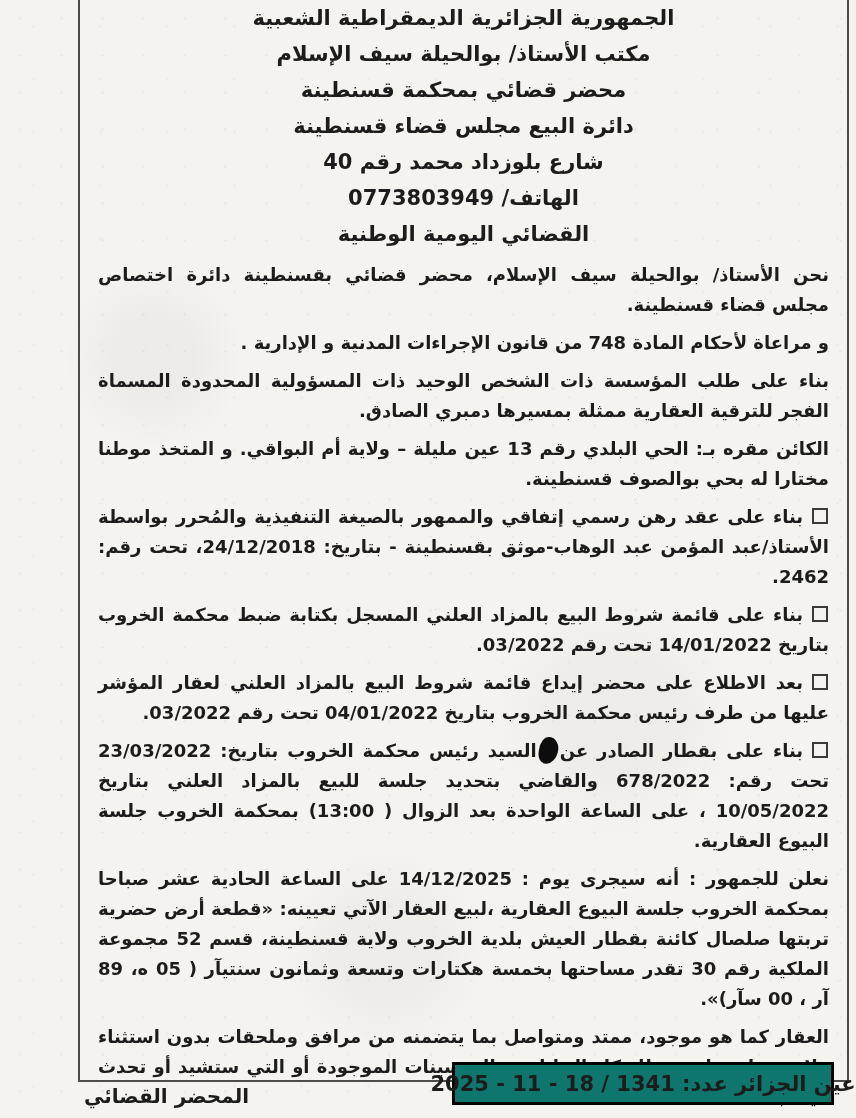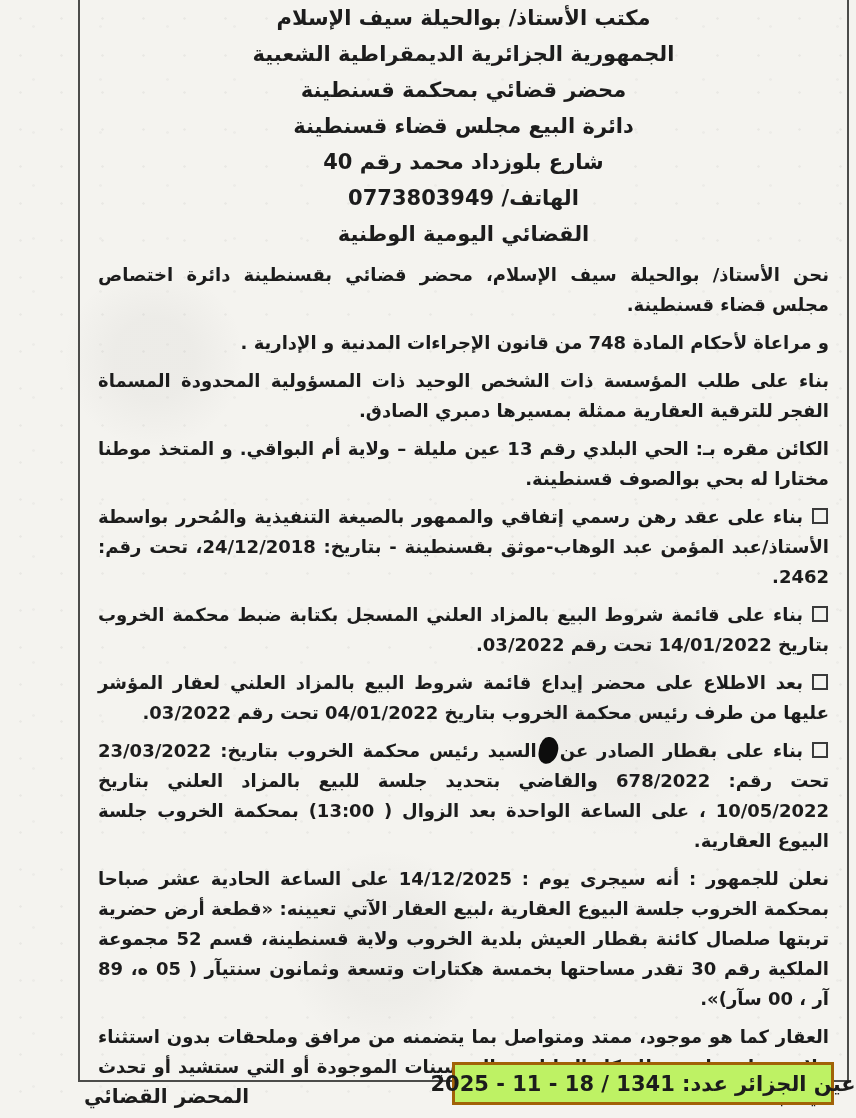--- a/index.html
+++ b/index.html
@@ -36,33 +36,33 @@
     border-radius:45% 55% 60% 40% / 55% 45% 60% 40%;
     vertical-align:-7px; margin:0 2px; transform:rotate(8deg);
   }
   .price-line{ text-align:right; }
   .signature{
     position:absolute; left:84px; top:1084px;
     font-size:20px; font-weight:700; white-space:nowrap;
   }
   .stamp{
     position:absolute; left:452px; top:1062px; width:382px; height:43px;
-    border:3px solid #a16207; box-sizing:border-box; background:#bef264;
+    border:3px solid #000000; box-sizing:border-box; background:#0f766e;
     display:flex; align-items:center; justify-content:center;
     font-size:21px; font-weight:700; white-space:nowrap; z-index:3;
   }
 </style>
 </head>
 <body>
 
 <div class="frame">
 
   <div class="hdr">
+    <div>الجمهورية الجزائرية الديمقراطية الشعبية</div>
     <div>مكتب الأستاذ/ بوالحيلة سيف الإسلام</div>
-    <div>الجمهورية الجزائرية الديمقراطية الشعبية</div>
     <div>محضر قضائي بمحكمة قسنطينة</div>
     <div>دائرة البيع مجلس قضاء قسنطينة</div>
     <div>شارع بلوزداد محمد رقم 40</div>
     <div>الهاتف/ 0773803949</div>
     <div>القضائي اليومية الوطنية</div>
   </div>
 
   <div class="bodytext">
     <p>نحن الأستاذ/ بوالحيلة سيف الإسلام، محضر قضائي بقسنطينة دائرة اختصاص مجلس قضاء قسنطينة.</p>
     <p>و مراعاة لأحكام المادة 748 من قانون الإجراءات المدنية و الإدارية .</p>

